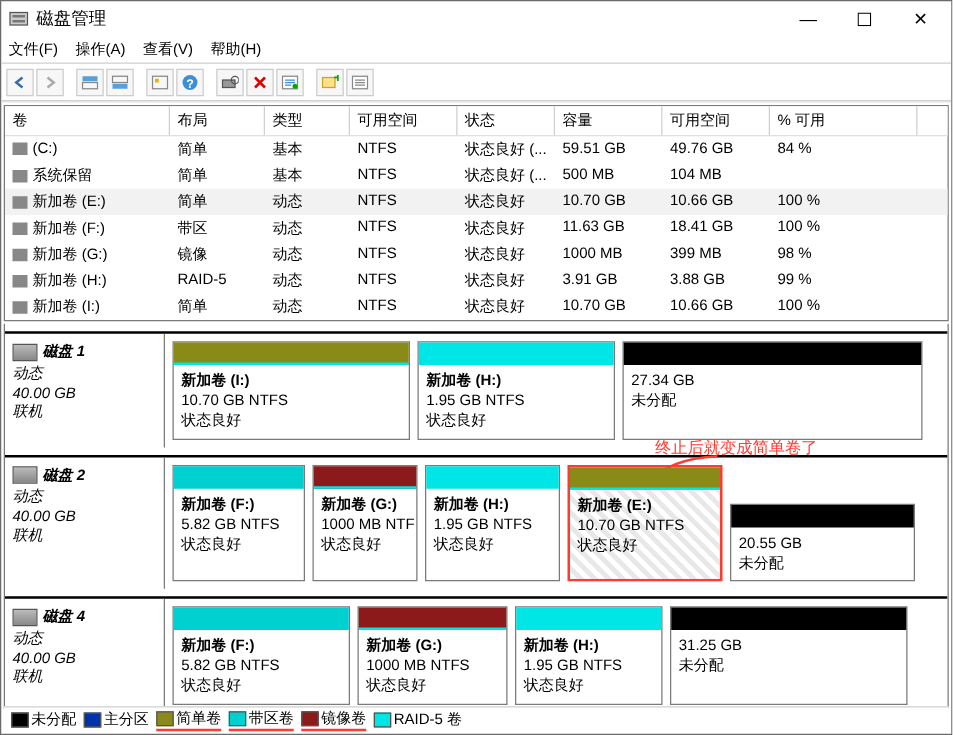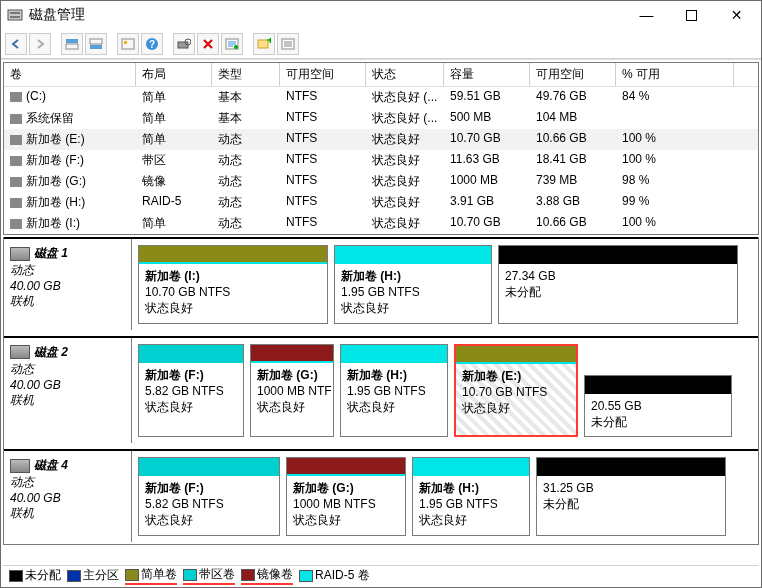--- a/index.html
+++ b/index.html
@@ -65,20 +65,26 @@
     <span class="title">磁盘管理</span>
     <div class="winbtn">—</div>
     <div class="winbtn">
         <svg width="11" height="11">
           <rect x="0.5" y="0.5" width="10" height="10" fill="none" stroke="#000"></rect>
         </svg>
       </div>
     <div class="winbtn">✕</div>
   </div>
 
+  <div class="menubar">
+    <span>文件(F)</span>
+    <span>操作(A)</span>
+    <span>查看(V)</span>
+    <span>帮助(H)</span>
+  </div>
 
   <div class="toolbar">
     <div class="tbtn">
         <svg width="12" height="12">
           <path d="M8 2 L3 6 L8 10" fill="none" stroke="#3a6fa5" stroke-width="2"></path>
         </svg>
       </div>
     <div class="tbtn">
         <svg width="12" height="12">
           <path d="M4 2 L9 6 L4 10" fill="none" stroke="#aaa" stroke-width="2"></path>
@@ -197,21 +203,21 @@
             <div class="c6">18.41 GB</div>
             <div class="c7">100 %</div>
           </div>
           <div class="grid-row">
             <div class="c0"><span class="diskmini"></span>新加卷 (G:)</div>
             <div class="c1">镜像</div>
             <div class="c2">动态</div>
             <div class="c3">NTFS</div>
             <div class="c4">状态良好</div>
             <div class="c5">1000 MB</div>
-            <div class="c6">739 MB</div>
+            <div class="c6">399 MB</div>
             <div class="c7">98 %</div>
           </div>
           <div class="grid-row">
             <div class="c0"><span class="diskmini"></span>新加卷 (H:)</div>
             <div class="c1">RAID-5</div>
             <div class="c2">动态</div>
             <div class="c3">NTFS</div>
             <div class="c4">状态良好</div>
             <div class="c5">3.91 GB</div>
             <div class="c6">3.88 GB</div>
@@ -225,20 +231,27 @@
             <div class="c4">状态良好</div>
             <div class="c5">10.70 GB</div>
             <div class="c6">10.66 GB</div>
             <div class="c7">100 %</div>
           </div>
         </div>
     </div>
 
     <div class="diskpanes">
       <div class="diskpane-inner" id="disk-panes" style="position:relative;">
+        <div class="annot" style="left:520px; top:90px;">
+          <span>终止后就变成简单卷了</span>
+          <svg width="70" height="28" style="position:absolute; left:-10px; top:14px;">
+              <path d="M60 2 Q20 4 4 24" fill="none" stroke="#ff3b30" stroke-width="2"></path>
+              <path d="M4 24 L10 16 M4 24 L14 22" stroke="#ff3b30" stroke-width="2" fill="none"></path>
+            </svg>
+        </div>
       <div class="diskrow">
             <div class="diskinfo">
               <div><span class="diskicon"></span><b>磁盘 1</b></div>
               <div>动态</div>
               <div>40.00 GB</div>
               <div>联机</div>
             </div>
             <div class="parts">
               <div class="part" style="width: 190px;">
                 <div class="stripe simple"></div>

